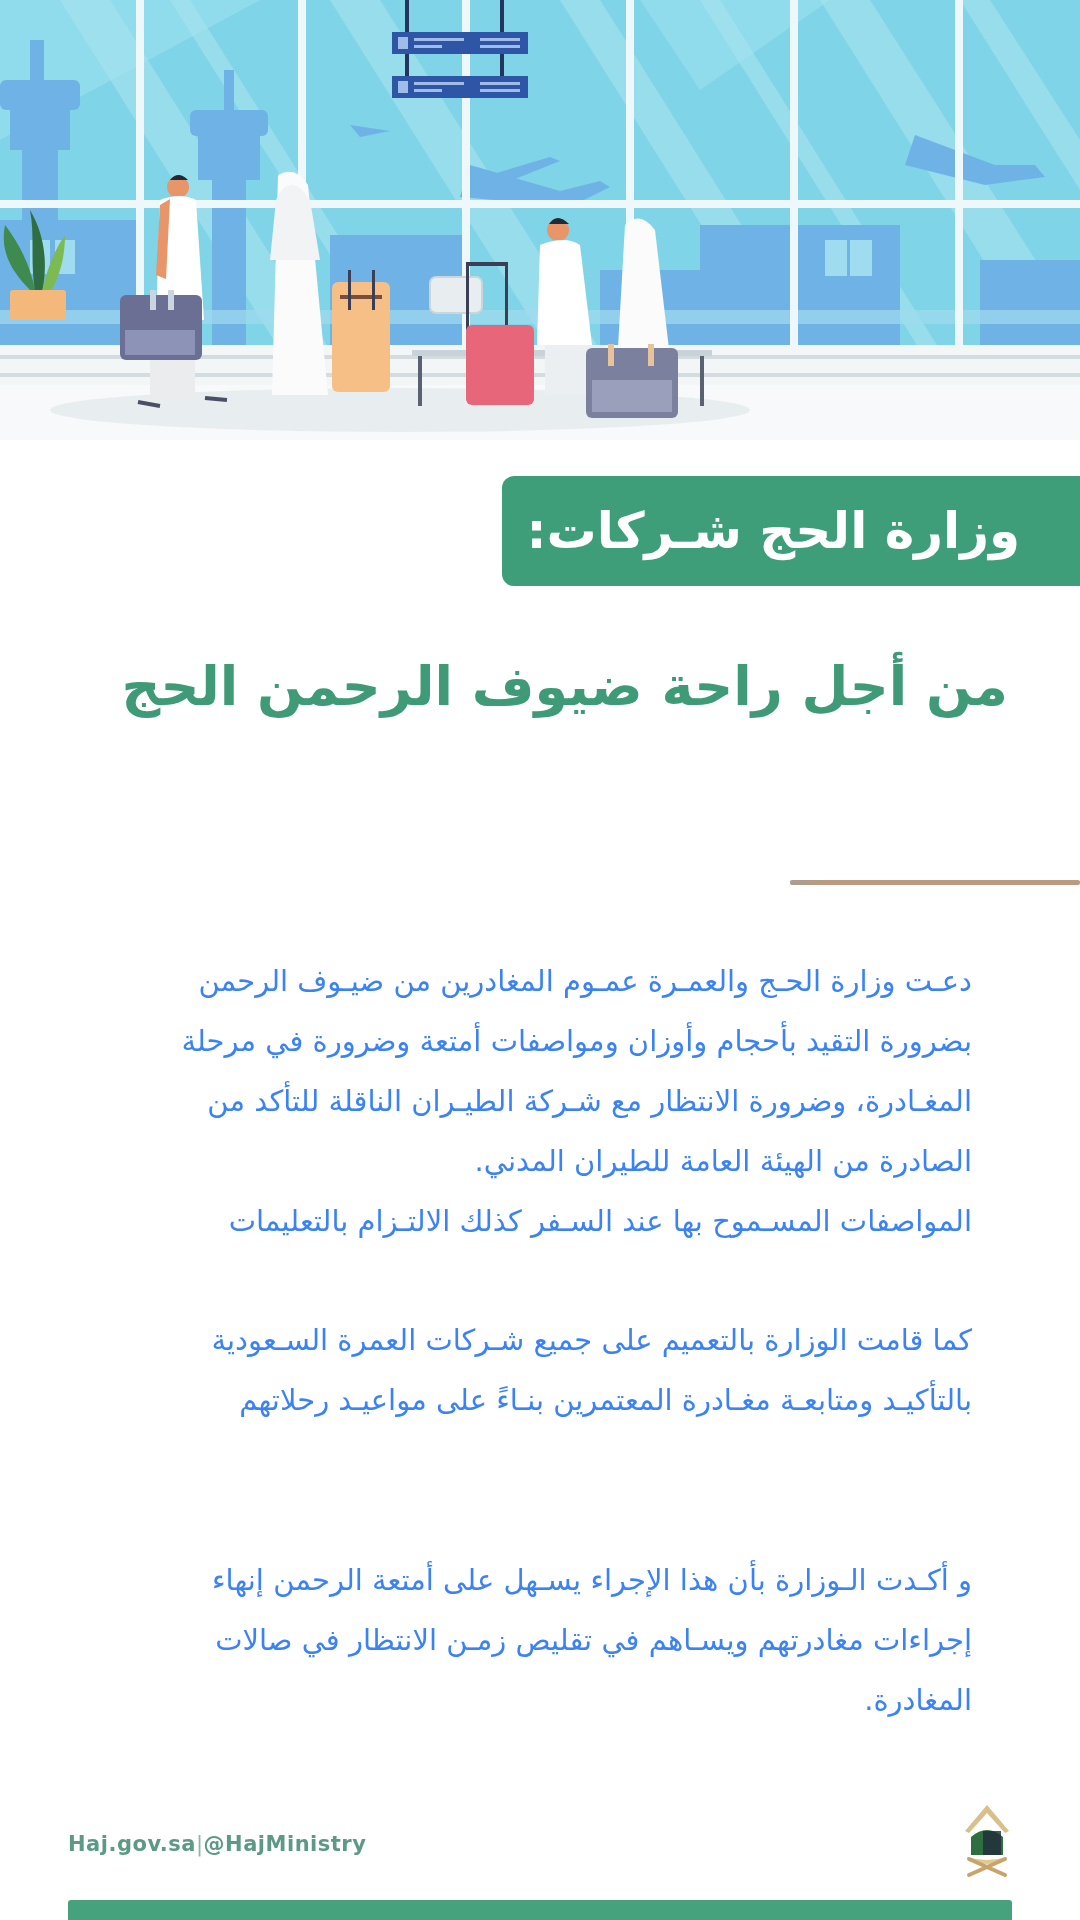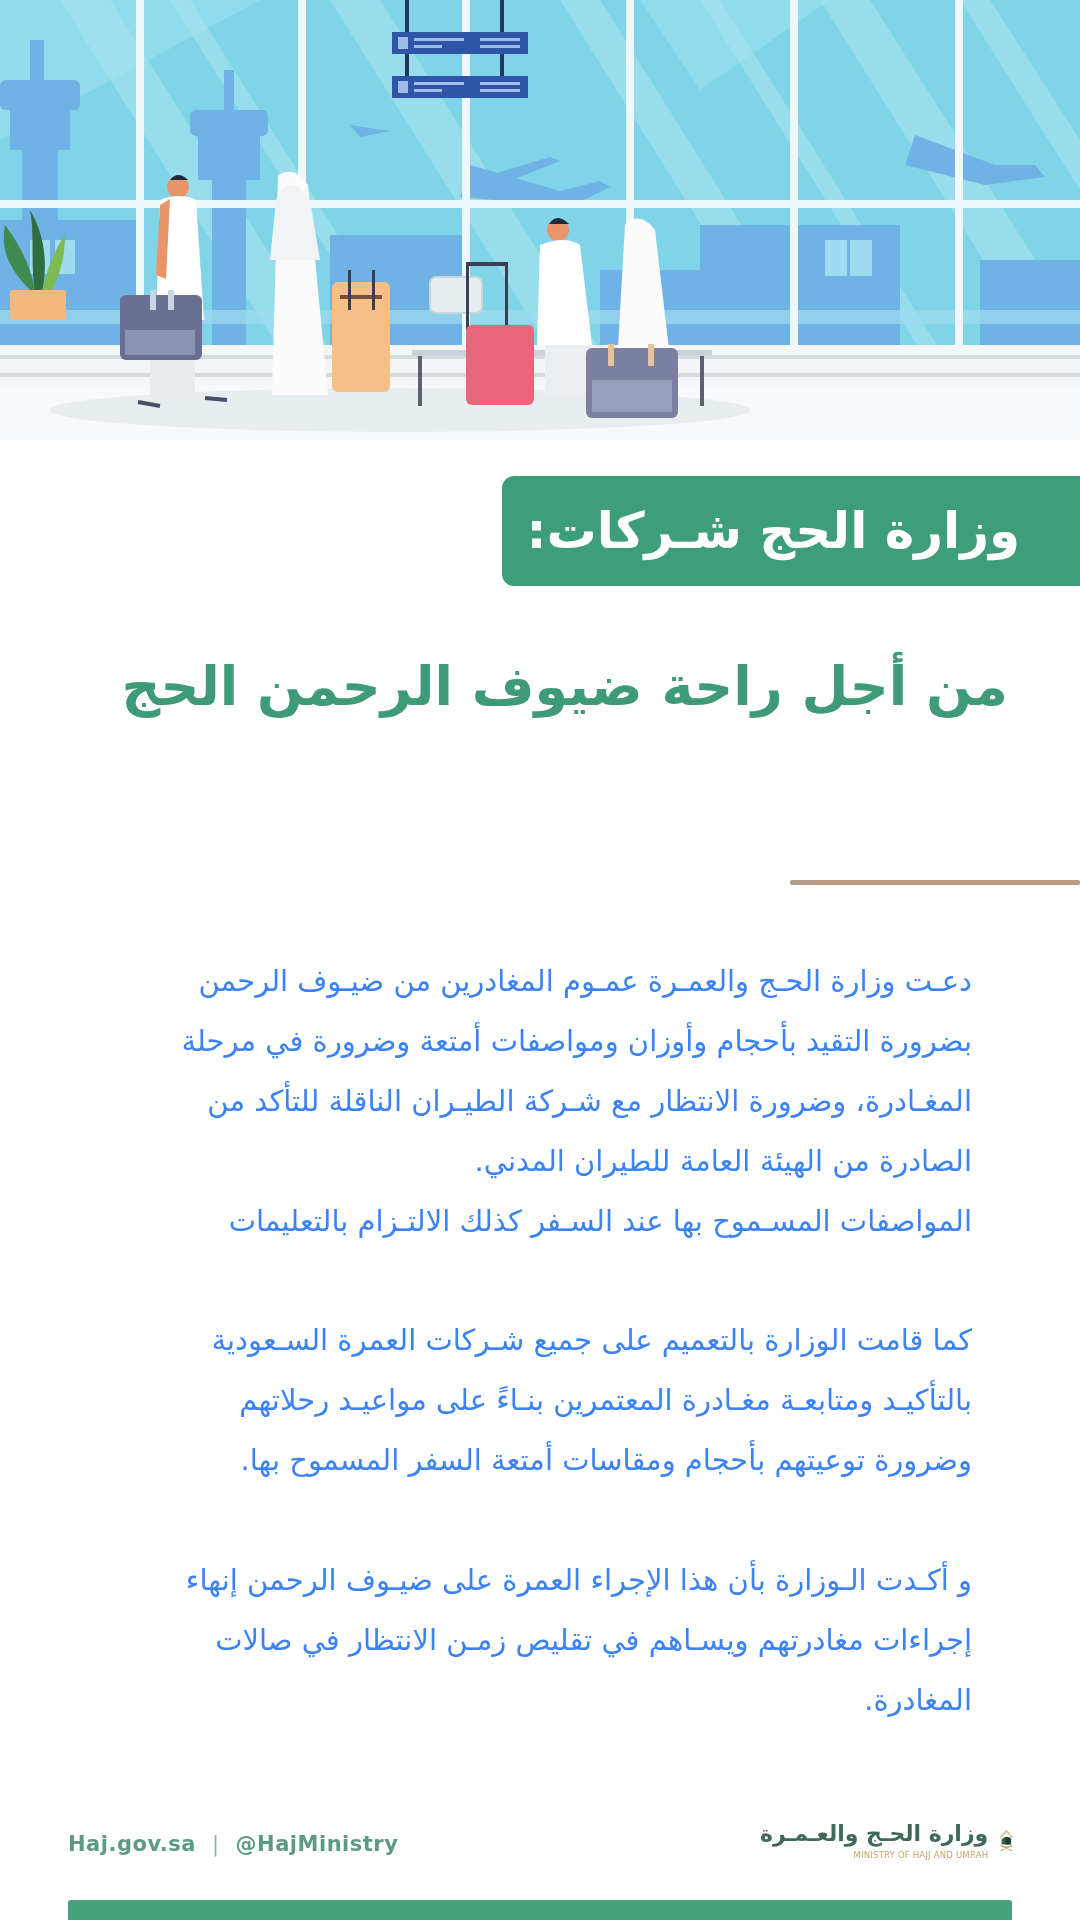--- a/index.html
+++ b/index.html
@@ -46,21 +46,21 @@
       font-size: 29px; line-height: 60px;
     }
     .body-text div { white-space: nowrap; text-align: right; }
     .p1 { top: 951px; }
     .p2 { top: 1310px; }
     .p3 { top: 1550px; }
 
     
     .footer-links {
       position: absolute; left: 68px; top: 1832px;
-      display: flex; align-items: center; gap: 16px;
+      display: flex; align-items: center; 
       color: #5c9a86; font-family: "DejaVu Sans", sans-serif; font-weight: bold;
       font-size: 21px; letter-spacing: 0.5px;
     }
     .footer-sep { color: #8fb5a8; font-weight: normal; }
 
     .logo {
       position: absolute; left: 760px; top: 1800px; width: 255px; height: 80px;
       display: flex; align-items: center; justify-content: flex-end; gap: 10px;
     }
     .logo-text { display: flex; flex-direction: column; align-items: flex-end; }
@@ -236,40 +236,35 @@
   <div>دعـت وزارة الحـج والعمـرة عمـوم المغادرين من ضيـوف الرحمن</div>
   <div>بضرورة التقيد بأحجام وأوزان ومواصفات أمتعة وضرورة في مرحلة</div>
   <div>المغـادرة، وضرورة الانتظار مع شـركة الطيـران الناقلة للتأكد من</div>
   <div>الصادرة من الهيئة العامة للطيران المدني.</div>
   <div>المواصفات المسـموح بها عند السـفر كذلك الالتـزام بالتعليمات</div>
 </div>
 
 <div class="body-text p2">
   <div>كما قامت الوزارة بالتعميم على جميع شـركات العمرة السـعودية</div>
   <div>بالتأكيـد ومتابعـة مغـادرة المعتمرين بنـاءً على مواعيـد رحلاتهم</div>
-  <div>وضرورة توعيتهم بأحجام ومقاسات أمتعة السفر المسموح بها.</div>
 </div>
 
 <div class="body-text p3">
-  <div>و أكـدت الـوزارة بأن هذا الإجراء العمرة على ضيـوف الرحمن إنهاء</div>
+  <div>و أكـدت الـوزارة بأن هذا الإجراء يسـهل على أمتعة الرحمن إنهاء</div>
   <div>إجراءات مغادرتهم ويسـاهم في تقليص زمـن الانتظار في صالات</div>
   <div>المغادرة.</div>
 </div>
 
 <div class="footer-links">
   <span>Haj.gov.sa</span>
   <span class="footer-sep">|</span>
   <span>@HajMinistry</span>
 </div>
 
 <div class="logo">
-  <div class="logo-text">
-    <span class="logo-ar">وزارة الحـج والعـمـرة</span>
-    <span class="logo-en">MINISTRY OF HAJJ AND UMRAH</span>
-  </div>
   <svg class="logo-emblem" viewBox="0 0 56 78">
     <path d="M28,4 L50,30 L46,32 L28,12 L10,32 L6,30 Z" fill="#d8c08c"></path>
     <path d="M12,36 q16,-14 32,0 l0,18 l-32,0 z" fill="#2f6e40"></path>
     <rect x="24" y="30" width="18" height="24" fill="#1f2a3a" opacity="0.8"></rect>
     <path d="M8,56 q20,6 40,0 l-2,4 q-18,6 -36,0 z" fill="#e3c98f"></path>
     <path d="M10,74 L46,58 M46,74 L10,58" stroke="#c9a46a" stroke-width="4" stroke-linecap="round"></path>
   </svg>
 </div>
 
 <div class="bottom-bar"></div>

